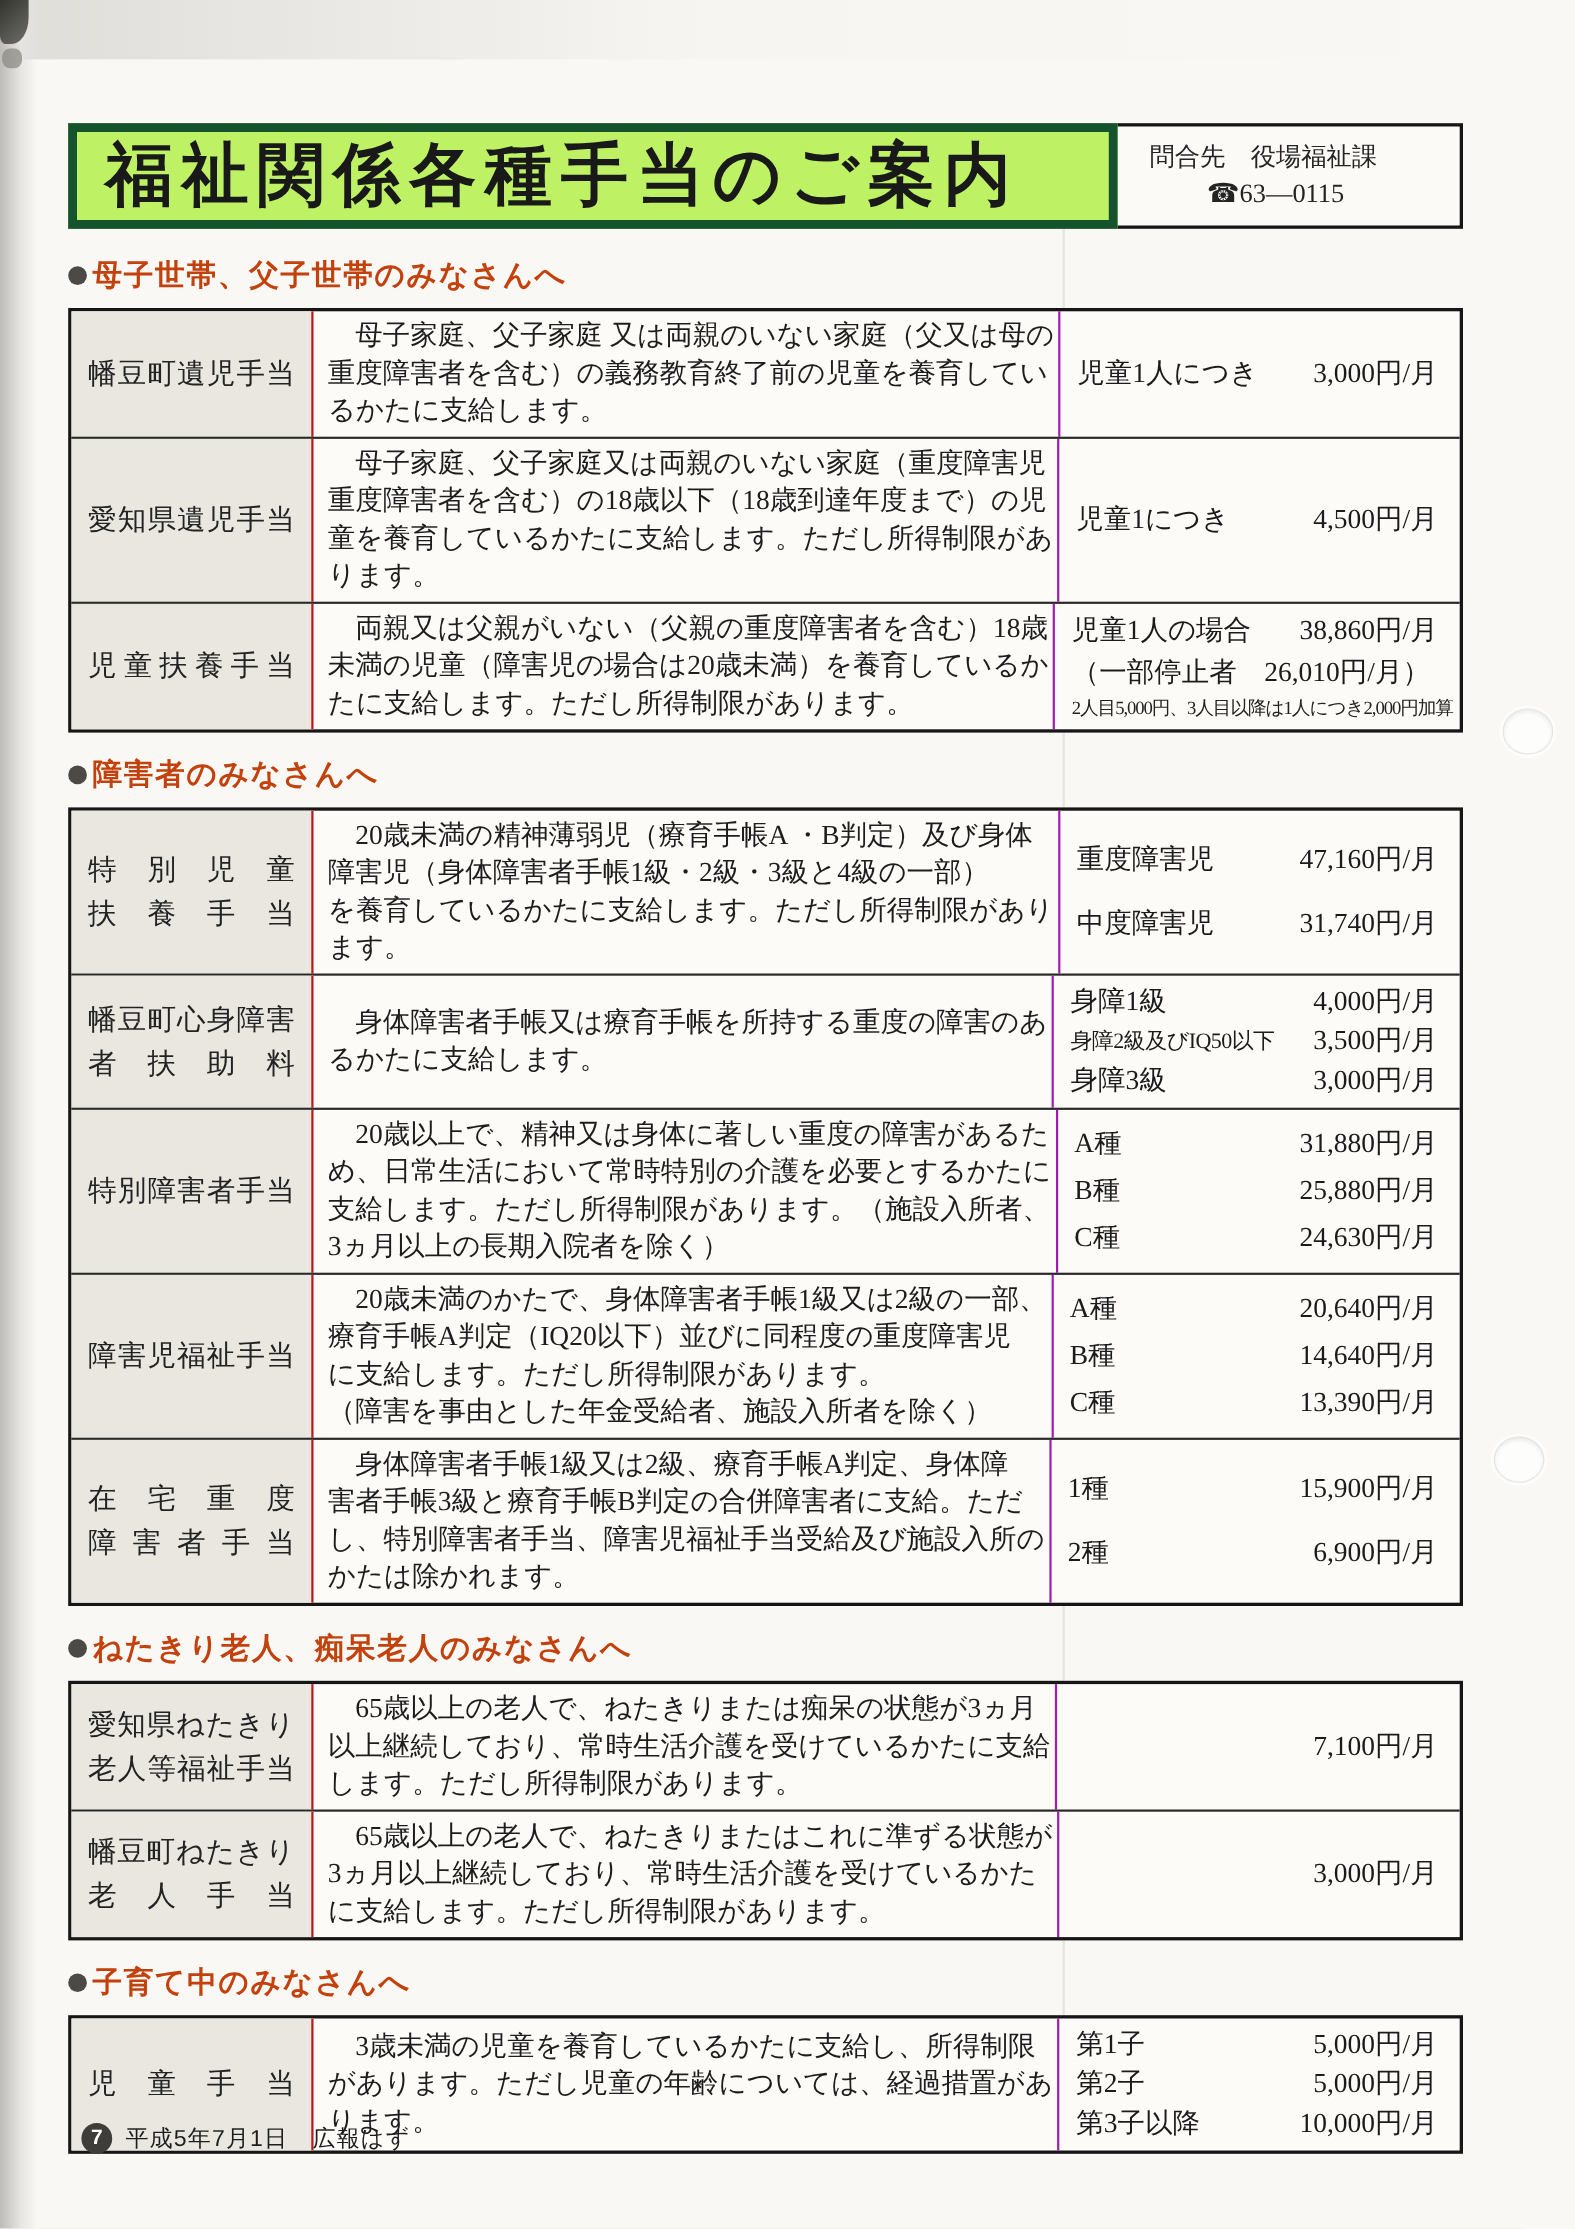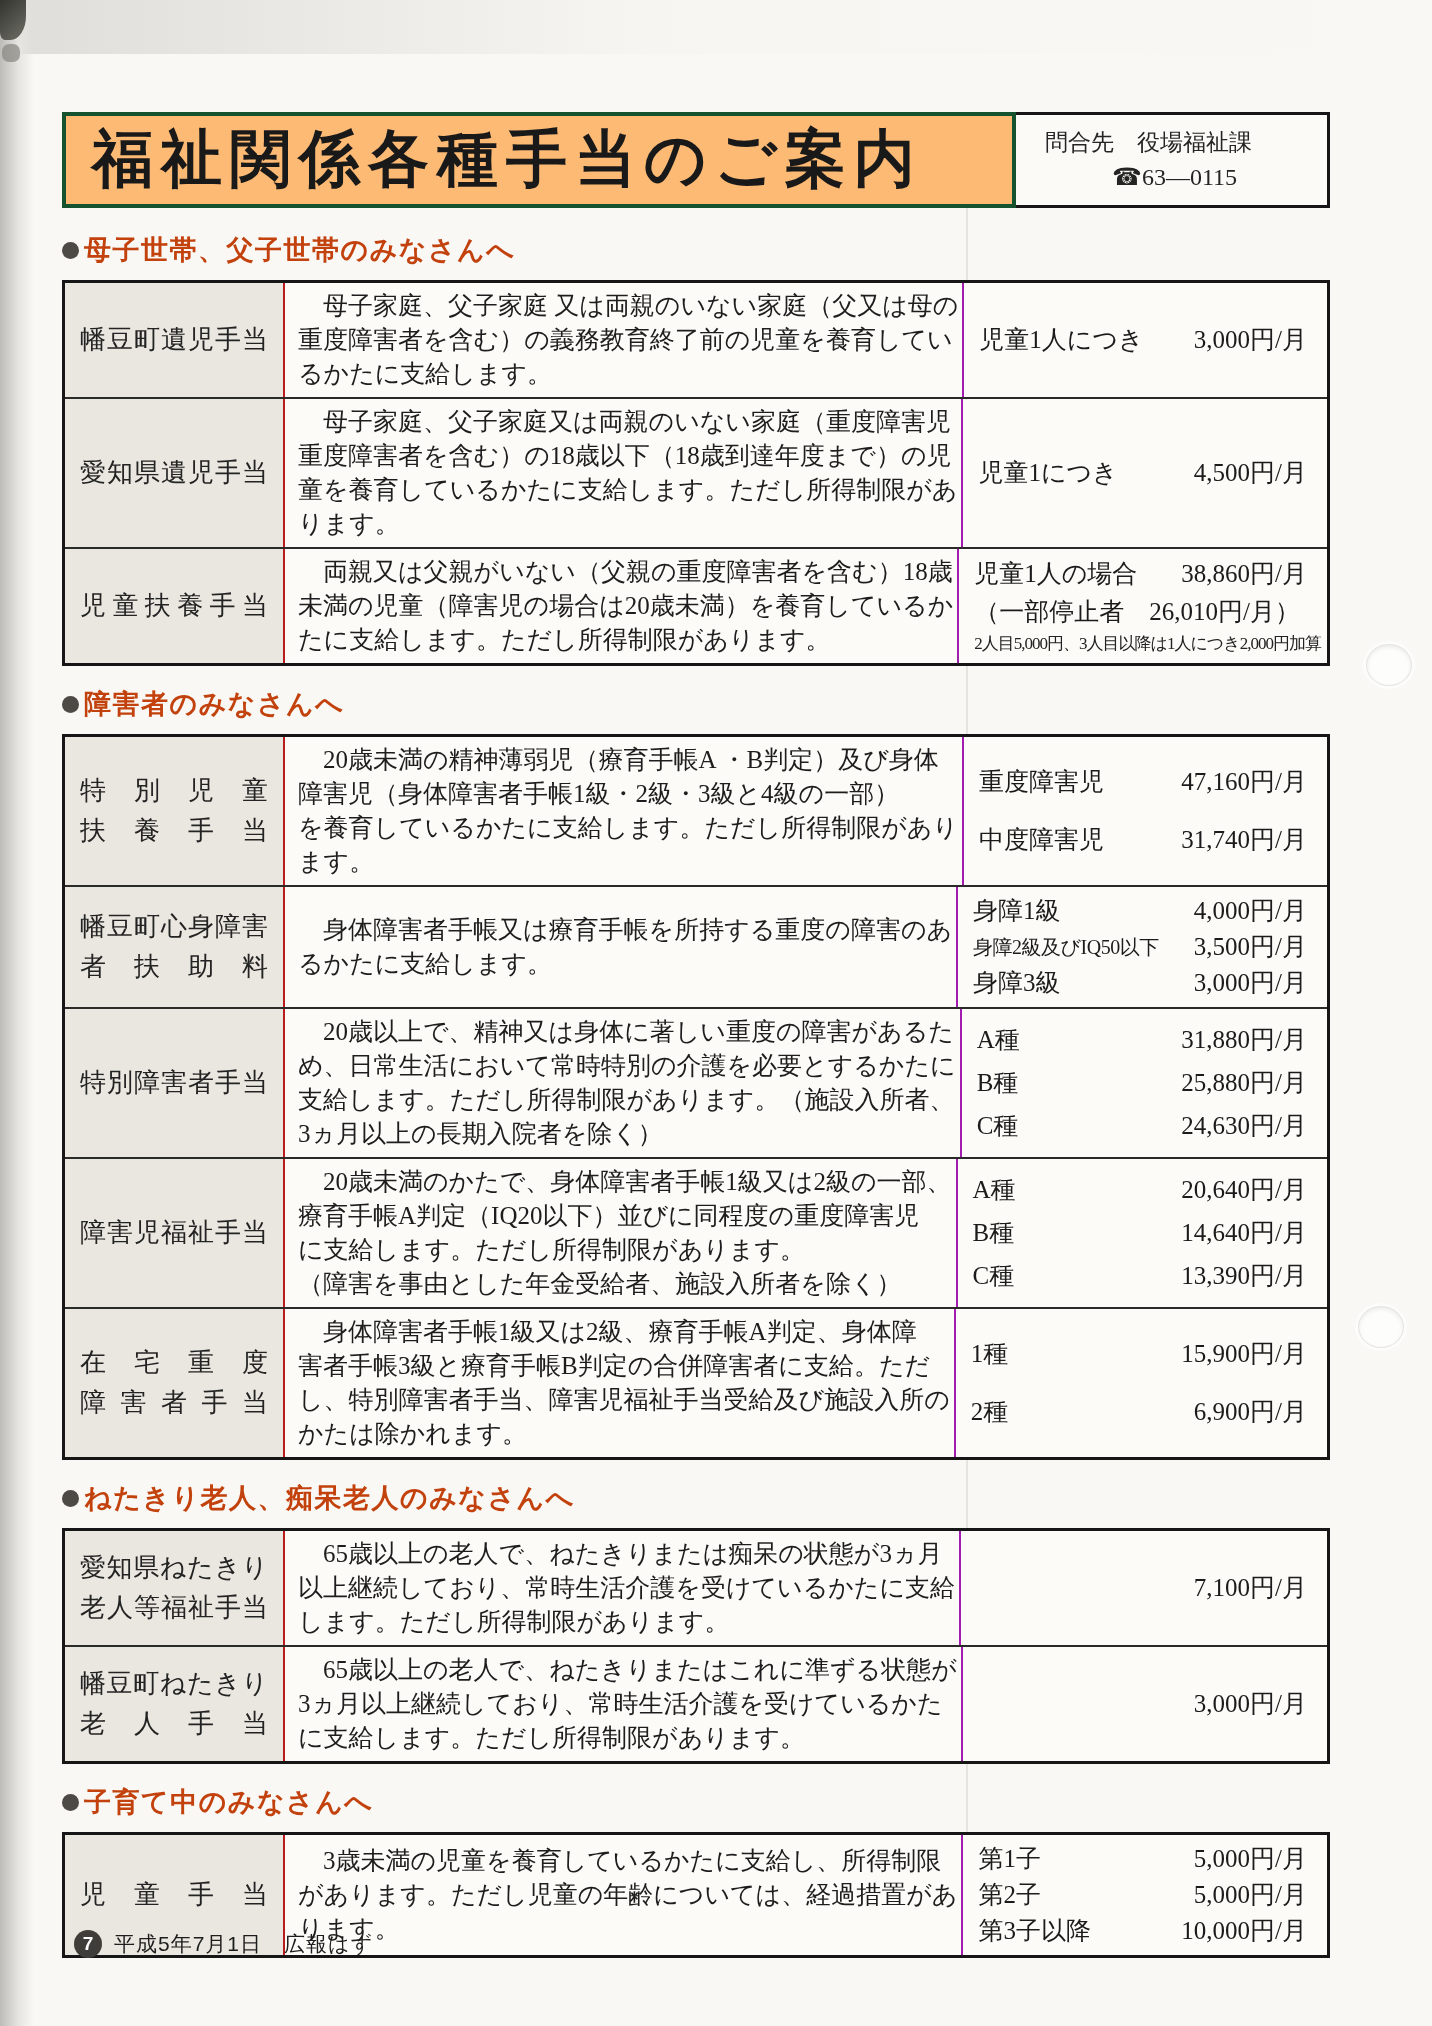--- a/index.html
+++ b/index.html
@@ -24,27 +24,27 @@
     background:#fdfdfb; border:1px solid rgba(120,118,110,.18);
     box-shadow:inset 0 2px 4px rgba(0,0,0,.07), 0 0 0 3px rgba(255,255,255,.5); }
   .hole-1 { left:1366px; top:644px; }
   .hole-2 { left:1358px; top:1306px; }
 
   .content { position:absolute; left:62px; top:112px; width:1268px; }
 
   
   .title-box { position:relative; height:96px; border:3px solid #161616; background:#fbfaf6; margin-bottom:24px; box-sizing:border-box; }
   .title-plate { position:absolute; left:-3px; top:-3px; bottom:-3px; width:954px;
-    background:#fdba74; border:4px solid #14532d; box-sizing:border-box;
+    background:#bef264; border:8px solid #14532d; box-sizing:border-box;
     display:flex; align-items:center; }
   .title-text { font-family:"Liberation Sans","DejaVu Sans",sans-serif; font-weight:900;
     font-size:61px; letter-spacing:8px; padding-left:26px; white-space:nowrap; color:#191919;
     transform:scaleY(1.02); }
   .contact { position:absolute; left:980px; top:10px; font-size:23px; line-height:35px; color:#242424; }
-  .contact-phone { padding-left:52px; font-size:24px;text-align:center; }
+  .contact-phone { padding-left:52px; font-size:24px; }
 
   
   .section-heading { display:flex; align-items:center; margin:20px 0 12px 0;
     font-family:"Liberation Sans","DejaVu Sans",sans-serif; font-weight:700;
     font-size:27px; letter-spacing:1.5px; color:#c2410c; }
   .bullet { width:17px; height:17px; border-radius:50%; background:#4d4a46; margin-right:5px; flex:0 0 auto; }
 
   
   .w-table { display:flex; flex-direction:column; border:3px solid #161616; background:#fcfbf7; }
   .w-row { display:flex; border-top:2px solid #2a2a28; }

